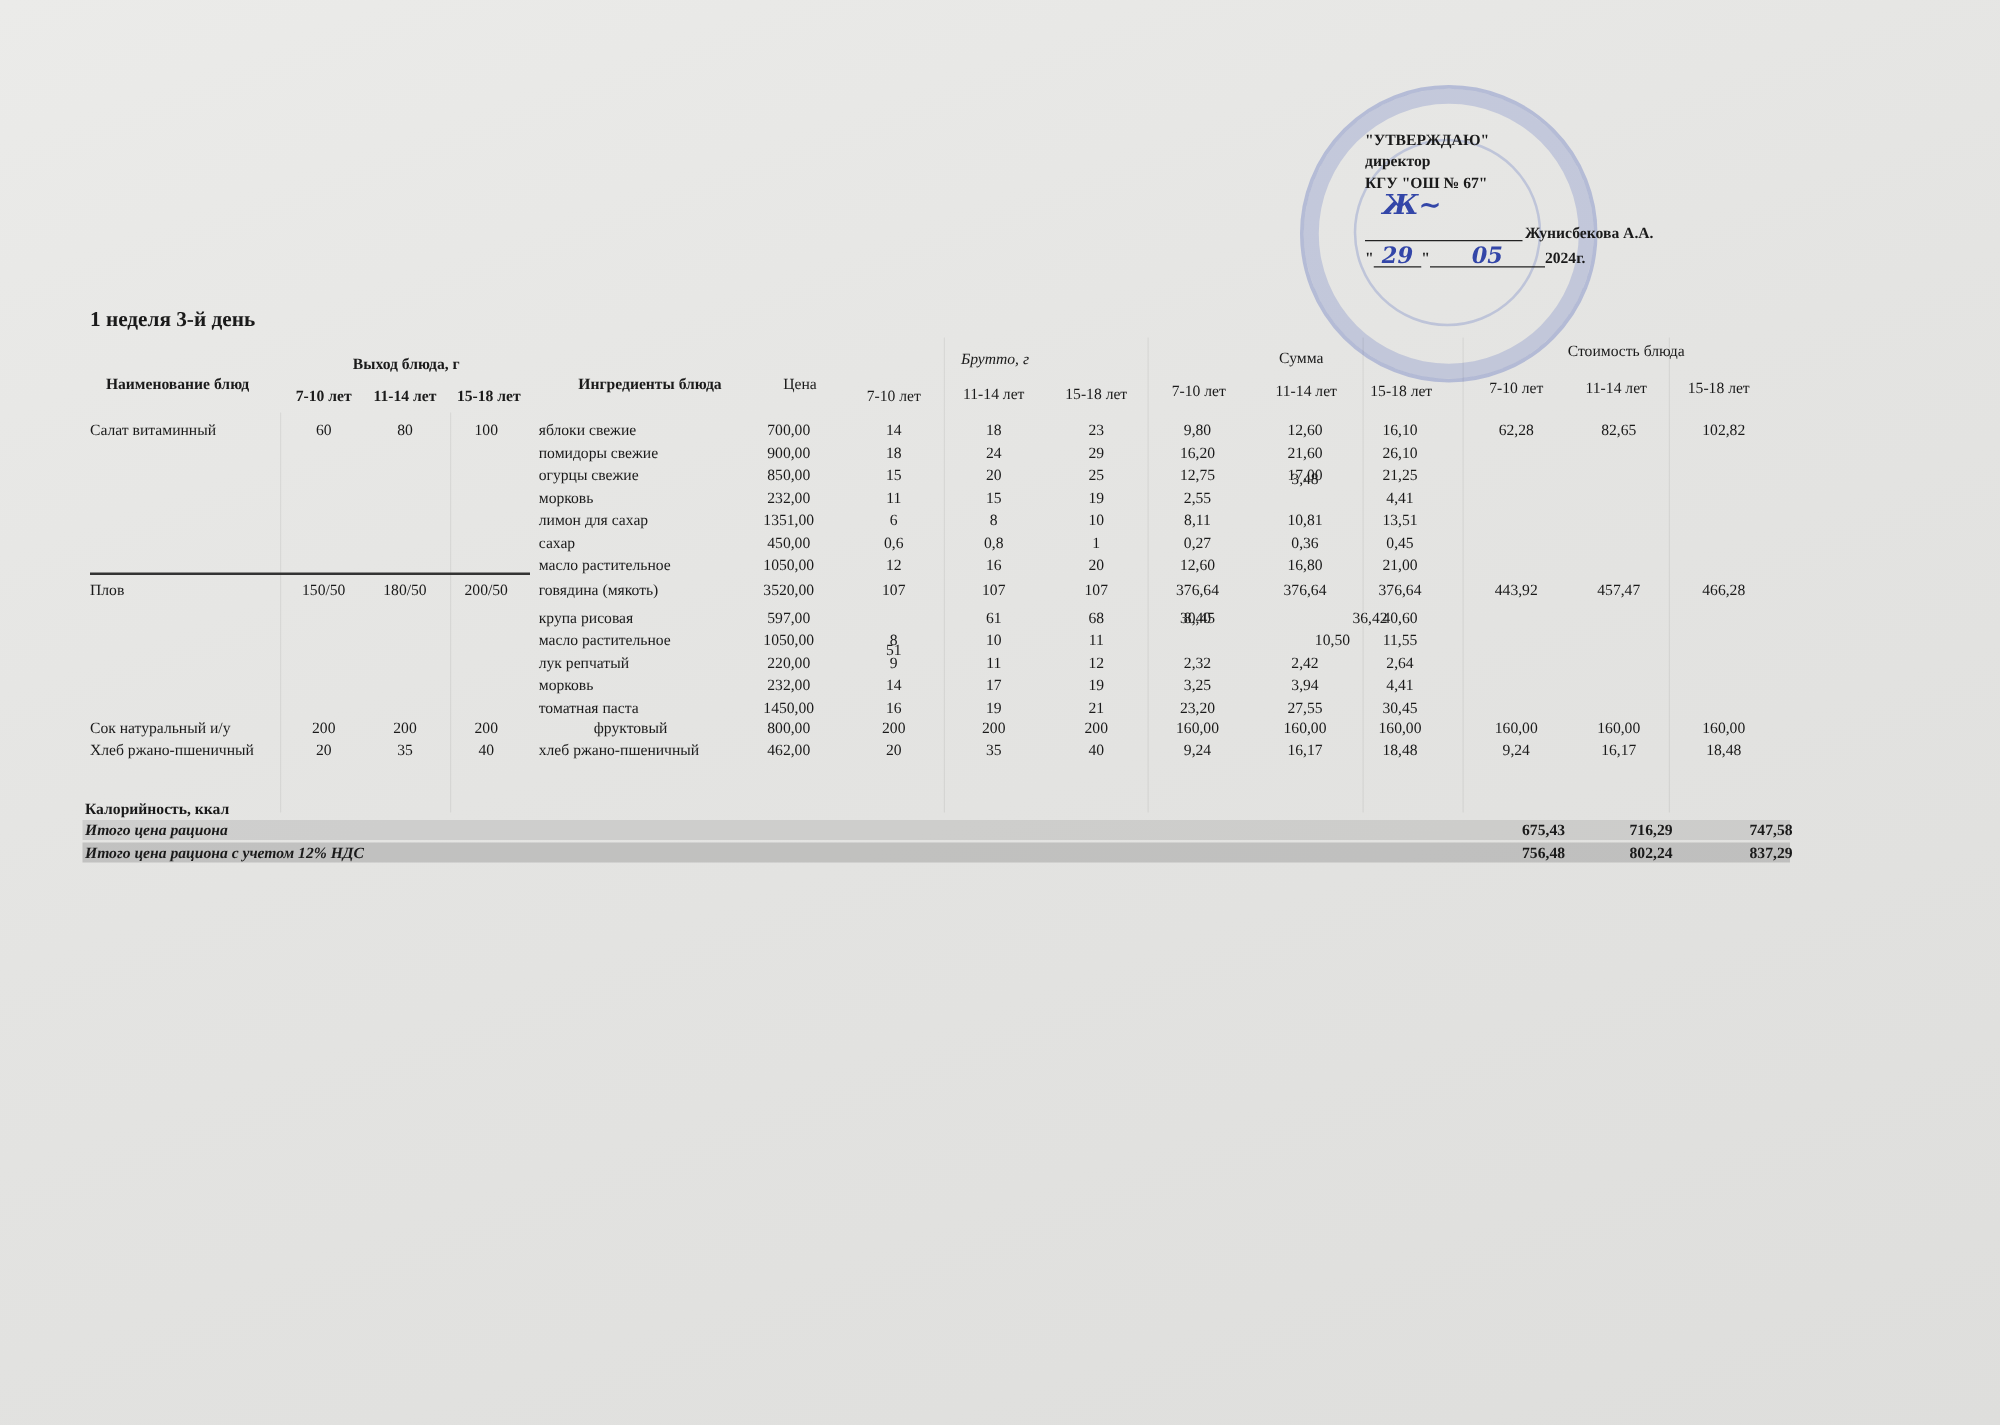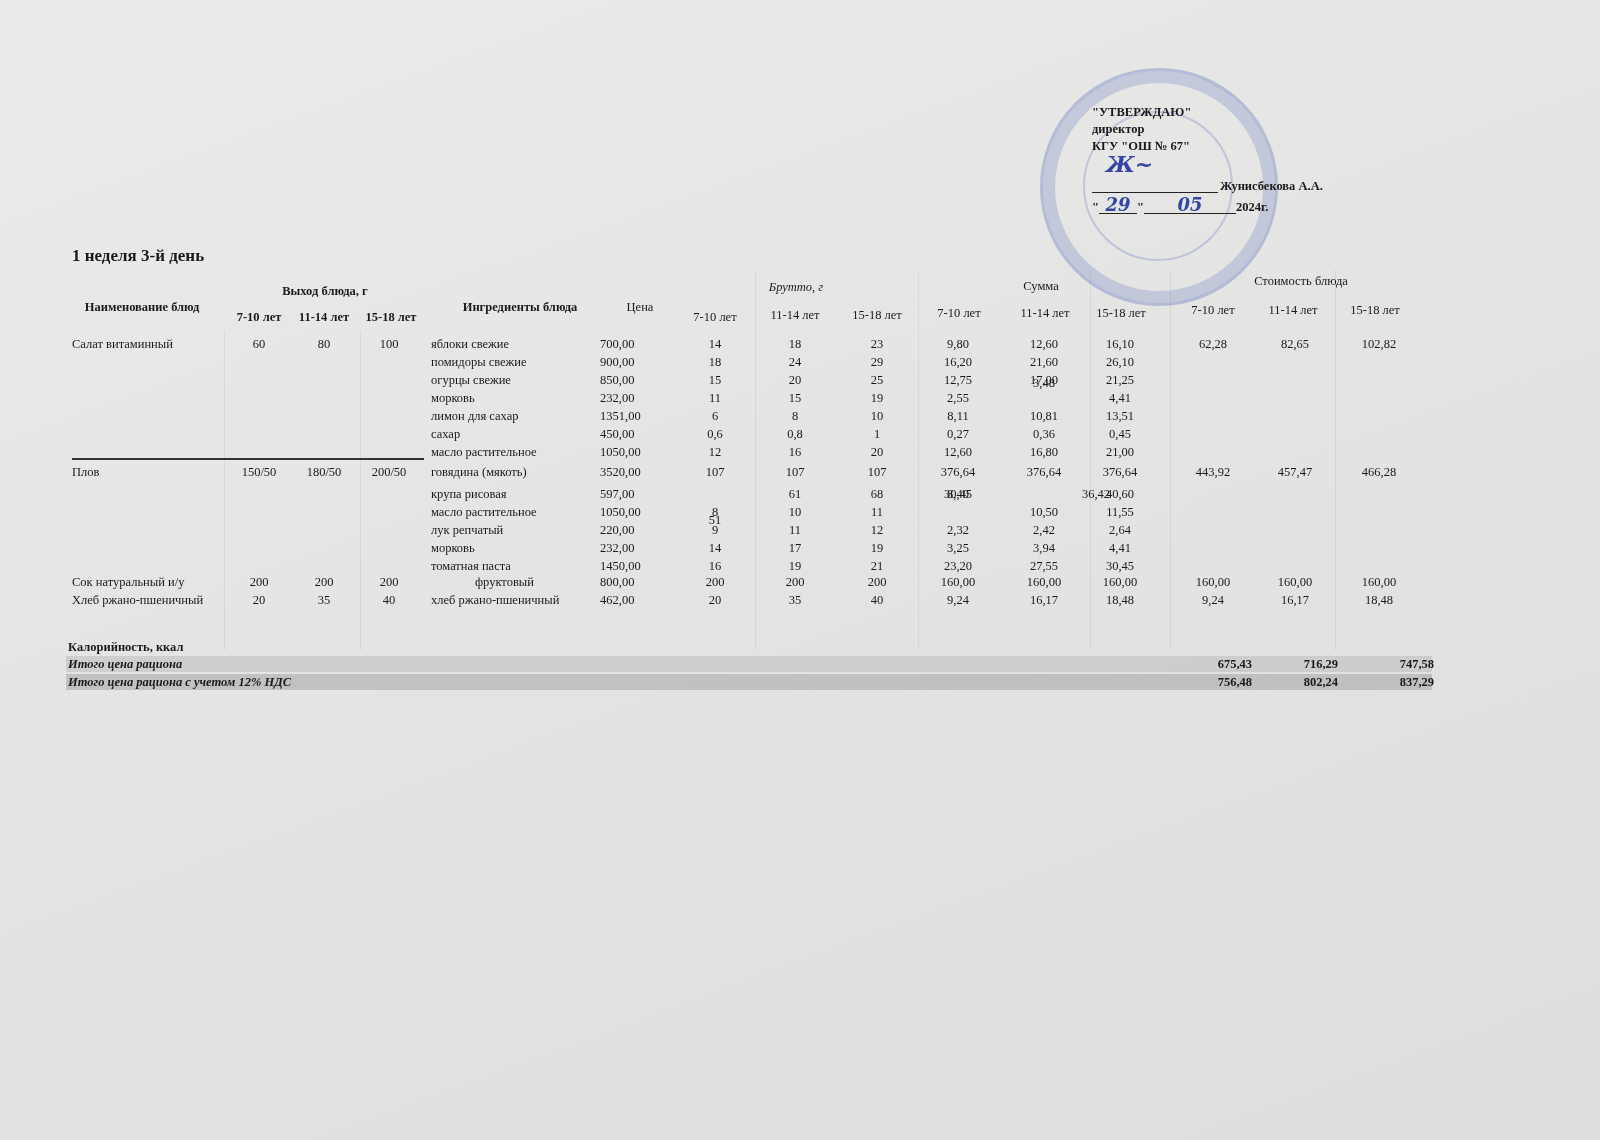--- a/index.html
+++ b/index.html
@@ -21,21 +21,21 @@
     box-shadow: inset 0 0 0 10px rgba(255,255,255,0), inset 0 0 0 12px rgba(90,110,190,0.25);
   }
   .stamp-inner { position:absolute; left:40px; top:40px; width:146px; height:146px; border-radius:50%;
     border:2px solid rgba(90,110,190,0.28); }
   .sig { color:#3346a8; font-family:"DejaVu Serif", serif; font-style:italic; font-size:22px; }
   .day-title { left:72px; top:246px; font-weight:bold; font-size:17px; }
   .th { position:absolute; font-weight:bold; font-size:12.5px; text-align:center; white-space:nowrap; }
   .th.light { font-weight:normal; }
   .cell { position:absolute; font-size:12.5px; white-space:nowrap; }
   .c { text-align:center; }
-  .r { text-align:left; }
+  .r { text-align:center; }
   .gridv { position:absolute; width:1px; background:rgba(0,0,0,0.06); }
   .divider { position:absolute; left:72px; top:458px; width:352px; height:1.5px; background:#333; }
   .band { position:absolute; left:66px; height:16px; background:rgba(150,150,150,0.28); }
   .foot { position:absolute; font-size:12.5px; font-weight:bold; white-space:nowrap; }
   .foot.it { font-style:italic; }
 </style>
 </head>
 <body>
 
 <div class="abs stamp">
@@ -244,21 +244,21 @@
       <div class="cell " style="left: 72px; top: 505px; width: 150px;"></div>
       <div class="cell c" style="left: 232px; top: 505px; width: 54px;"></div>
       <div class="cell c" style="left: 294px; top: 505px; width: 60px;"></div>
       <div class="cell c" style="left: 362px; top: 505px; width: 54px;"></div>
       <div class="cell " style="left: 431px; top: 505px; width: 170px;">масло растительное</div>
       <div class="cell r" style="left: 600px; top: 505px; width: 62px;">1050,00</div>
       <div class="cell c" style="left: 680px; top: 505px; width: 70px;">8</div>
       <div class="cell c" style="left: 760px; top: 505px; width: 70px;">10</div>
       <div class="cell c" style="left: 842px; top: 505px; width: 70px;">11</div>
       <div class="cell c" style="left: 922px; top: 487px; width: 72px;">8,40</div>
-      <div class="cell c" style="left: 1008px; top: 505px; width: 72px;">10,50</div>
+      <div class="cell c" style="left: 1008px; top: 505px; width: 72px; text-align: right;">10,50</div>
       <div class="cell c" style="left: 1084px; top: 505px; width: 72px;">11,55</div>
       <div class="cell c" style="left: 1178px; top: 505px; width: 70px;"></div>
       <div class="cell c" style="left: 1260px; top: 505px; width: 70px;"></div>
       <div class="cell c" style="left: 1344px; top: 505px; width: 70px;"></div>
     </div>
     <div>
       <div class="cell " style="left: 72px; top: 523px; width: 150px;"></div>
       <div class="cell c" style="left: 232px; top: 523px; width: 54px;"></div>
       <div class="cell c" style="left: 294px; top: 523px; width: 60px;"></div>
       <div class="cell c" style="left: 362px; top: 523px; width: 54px;"></div>

